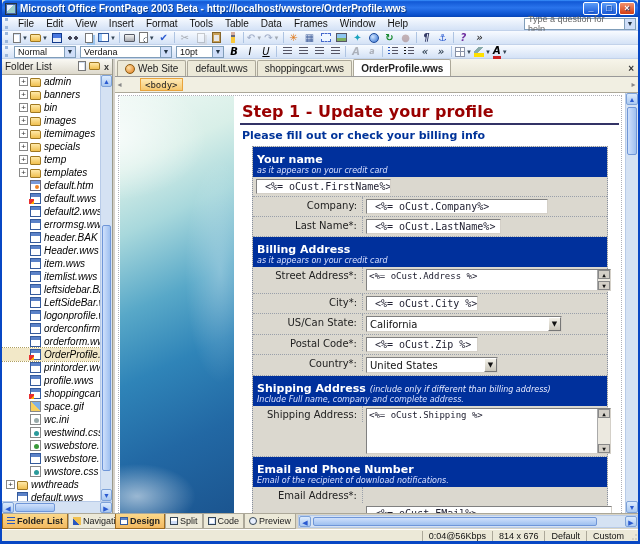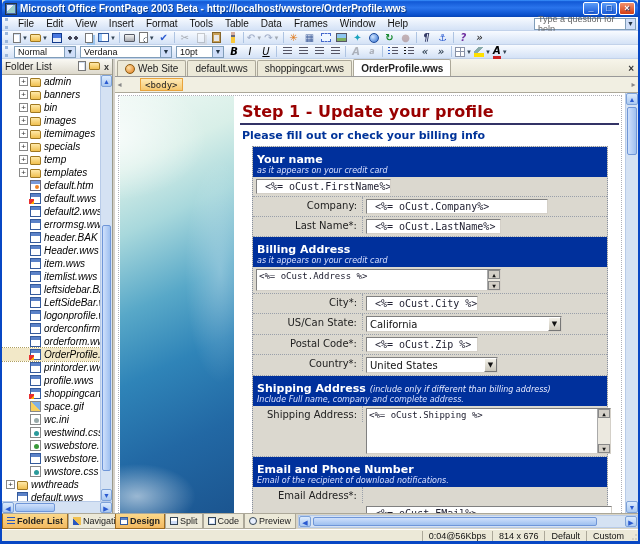--- a/index.html
+++ b/index.html
@@ -14,21 +14,21 @@
   .appicon{width:12px;height:12px;margin-right:3px;background:linear-gradient(135deg,#e8f0ff 40%,#9cc 41%);border:1px solid #234;box-shadow:inset 0 0 0 1px #46a;}
   .tb-title{flex:1;white-space:nowrap;overflow:hidden;}
   .winbtn{width:16px;height:13px;margin-left:2px;border:1px solid #fff;border-radius:2px;
     background:linear-gradient(#5a9cf8,#1a5ad8);color:#fff;font-size:9px;line-height:11px;text-align:center;font-weight:bold;}
   .winbtn.close{background:linear-gradient(#f0926e,#d33c12);}
   
   .bar{display:flex;align-items:center;background:linear-gradient(#f8fbff,#d4e2f6);border-bottom:1px solid #c2d2ea;padding:0 2px;}
   .menubar{height:14px;flex:0 0 14px;font-size:10px;}
   .grip{width:4px;height:80%;border-left:3px dotted #9ab6dc;margin:0 3px 0 1px;}
   .menu-item{padding:0 6px;color:#111;}
-  .askbox{margin-left:auto;display:flex;align-items:center;border:1px solid #7f9db9;background:#fff;height:12px;width:102px;font-size:9px;color:#666;padding-left:3px;}
+  .askbox{margin-left:auto;display:flex;align-items:center;border:1px solid #7f9db9;background:#fff;height:12px;width:112px;font-size:9px;color:#666;padding-left:3px;}
   .askbox .arr{margin-left:auto;width:11px;height:10px;background:#cfdef8;color:#234;font-size:7px;text-align:center;line-height:10px;border-left:1px solid #7f9db9;}
   .toolbar{height:14px;flex:0 0 14px;}
   .tbtn{height:13px;min-width:16px;display:flex;align-items:center;justify-content:center;padding:0 1px;}
   .tbtn.disabled{opacity:.40;filter:grayscale(60%);}
   .tbtn .dd{font-size:6px;color:#345;margin-left:1px;}
   .tsep{width:1px;height:11px;background:#aec4e2;margin:0 2px;}
   .glyph{font-family:"DejaVu Sans",sans-serif;font-size:10px;line-height:11px;}
   .glyph.b{font-weight:bold;}
   i.shape{display:inline-block;}
   .icp{width:8px;height:10px;background:#fff;border:1px solid #777;box-shadow:inset -1px 1px 0 #cfdcee;}
@@ -602,20 +602,21 @@
                   <div class="flabel">Last Name*:</div>
                   <div class="ffield">
                     <div class="input" style="width: 135px;">&lt;%= oCust.LastName%&gt;</div>
                   </div>
                 </div>
                 <div class="fhead">
                   <div><span class="fhead-title">Billing Address</span></div>
                   <div class="fhead-sub">as it appears on your credit card</div>
                 </div>
                 <div class="frow">
+                  <div class="flabel">Street Address*:</div>
                   <div class="ffield">
                     <div class="tarea" style="width: 245px; height: 22px;">&lt;%= oCust.Address %&gt;<div class="gsb">
                         <div class="gb up">▲</div>
                         <div class="gb down">▼</div>
                       </div></div>
                   </div>
                 </div>
                 <div class="frow">
                   <div class="flabel">City*:</div>
                   <div class="ffield">

